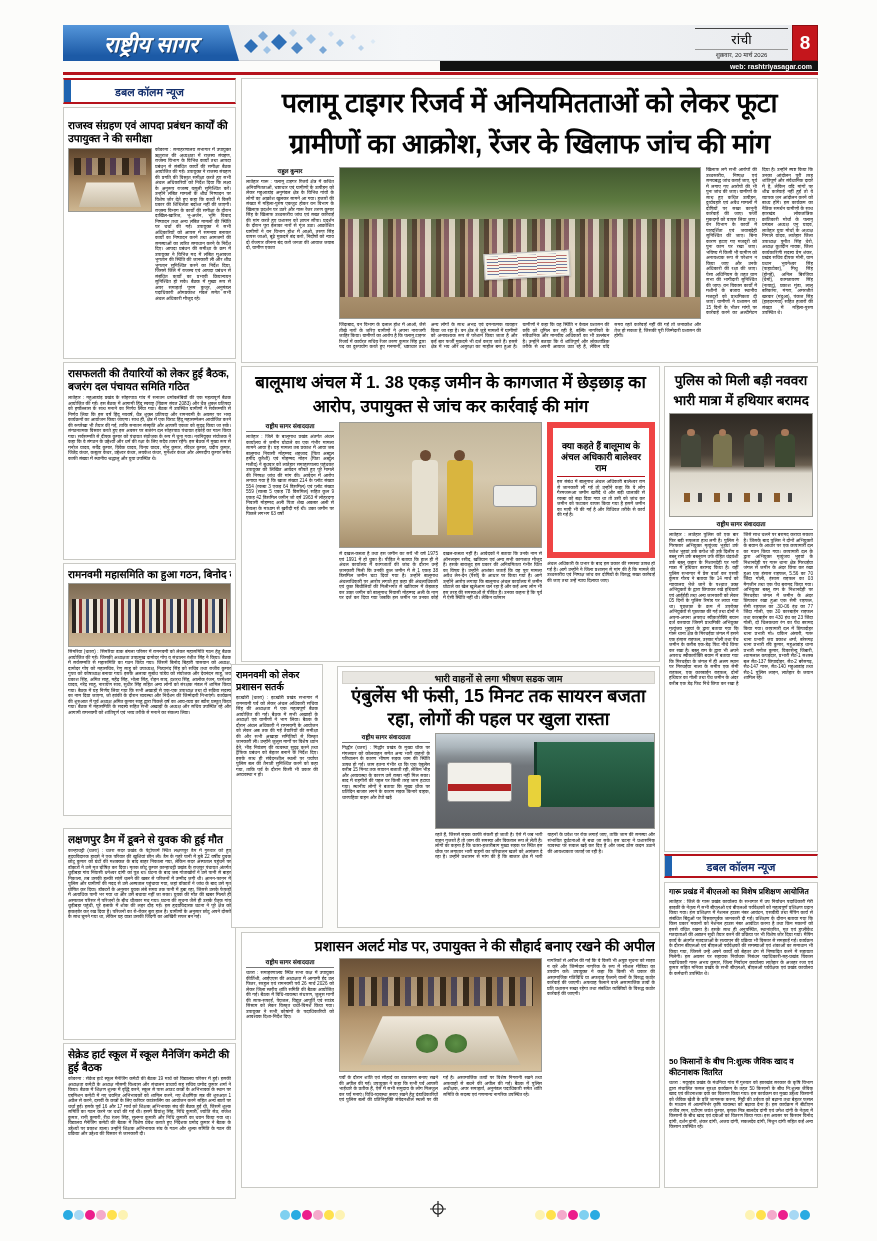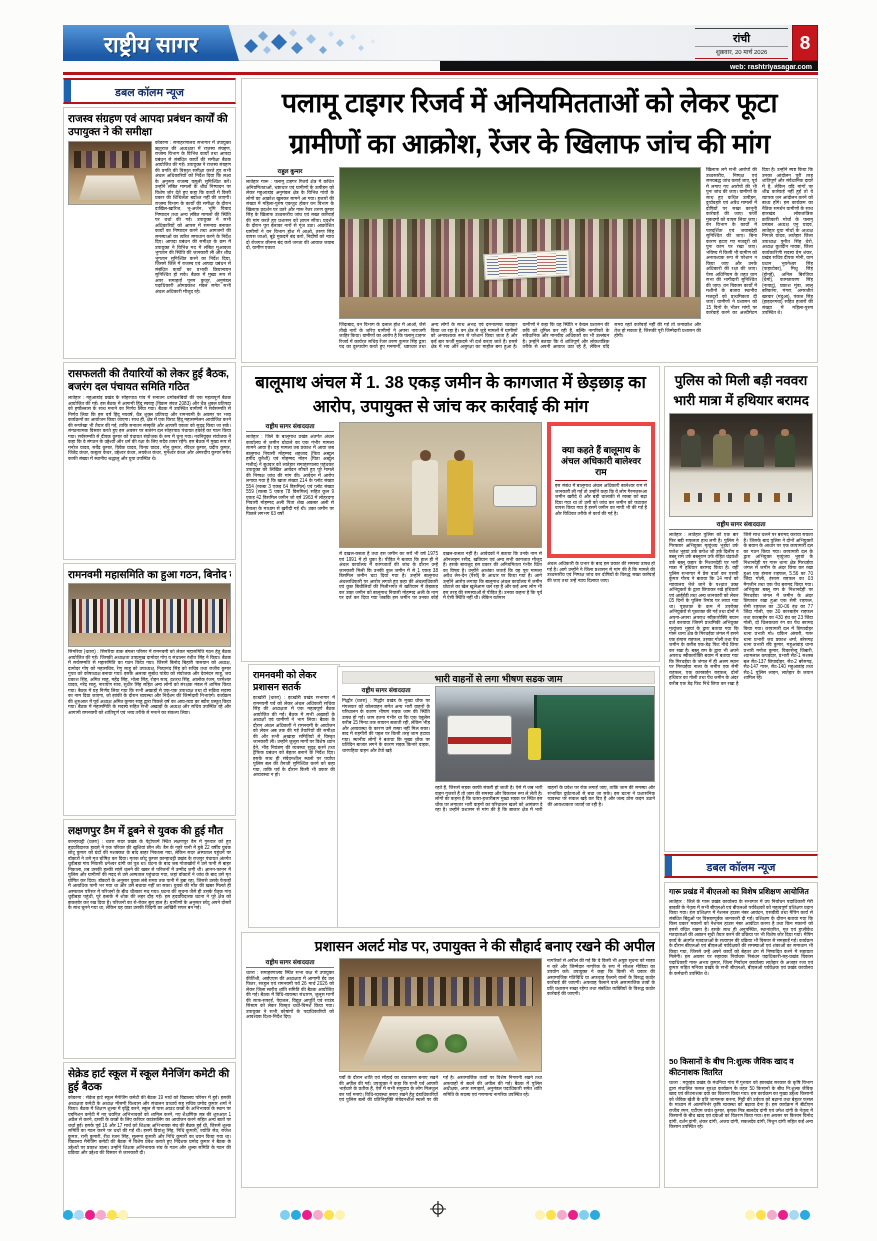--- a/index.html
+++ b/index.html
@@ -18,30 +18,30 @@
   .headline-md{font-size:18px;line-height:23px;font-weight:800;color:#050505;text-align:center;height:46px;overflow:hidden;}
   .headline-police{font-size:13.5px;line-height:20px;font-weight:800;color:#050505;text-align:center;height:40px;overflow:hidden;}
   .headline-peace{font-size:14px;line-height:17px;font-weight:800;color:#050505;text-align:right;height:17px;overflow:hidden;white-space:nowrap;}
   .kicker{font-size:9.5px;font-weight:bold;color:#111;text-align:center;height:13px;overflow:hidden;}
   .kicker-bar{background:#e8e6e1;border:1px solid #d2d0ca;}
   .section-box{position:relative;height:26px;border-top:2px solid #b5121b;border-bottom:2px solid #b5121b;border-left:1px solid #c9c9c4;border-right:1px solid #c9c9c4;background:#fff;display:flex;align-items:center;justify-content:center;}
   .section-box::before{content:"";position:absolute;left:0;top:0;bottom:0;width:7px;background:#1e63b0;}
   .section-title{font-size:11px;font-weight:bold;color:#15306d;}
   
   .header-band{position:absolute;left:0;top:0;width:755px;height:36px;background:linear-gradient(90deg,#dfe3e8 0%,#f4f6f8 45%,#e9ebee 100%);border-bottom:1px solid #cfd2d6;}
-  .masthead{position:absolute;left:0;top:0;width:176px;height:36px;background:linear-gradient(180deg,#5596da 0%,#1c5aa6 85%);clip-path:polygon(0 0,94% 0,100% 100%,0 100%);color:#fff;font-weight:800;font-size:22px;display:flex;align-items:center;justify-content:center;text-shadow:1px 1px 1px rgba(0,0,0,.45);}
+  .masthead{position:absolute;left:0;top:0;width:176px;height:36px;background:linear-gradient(180deg,#5596da 0%,#1c5aa6 85%);clip-path:polygon(0 0,94% 0,100% 100%,0 100%);color:#fff;font-weight:800;font-size:22px;display:flex;align-items:center;justify-content:center;text-shadow:1px 1px 1px rgba(0,0,0,.45);font-style:italic;}
   .edition{position:absolute;left:320px;top:5px;width:310px;text-align:center;font-size:21px;font-weight:800;color:#0a0a0a;}
   .cityblock{position:absolute;left:632px;top:3px;width:93px;border-top:1px solid #444;border-bottom:1px solid #b5121b;text-align:center;padding:1px 0 2px;}
-  .city{font-size:11px;font-weight:bold;color:#000;}
+  .city{font-size:13px;font-weight:normal;color:#000;}
   .hdate{font-size:6px;color:#222;border-top:1px solid #999;margin-top:1px;padding-top:1px;}
   .pagenum{position:absolute;left:729px;top:0;width:26px;height:36px;background:#c4161c;color:#fff;font-size:19px;font-weight:800;display:flex;align-items:center;justify-content:center;border:1px solid #8e0e12;}
   .webstrip{background:#111;color:#fff;font-size:7px;font-weight:bold;display:flex;align-items:center;justify-content:flex-end;padding-right:6px;}
   .redrule{background:#b5121b;}
   
-  .quote-box{border:4px solid #ef4444;padding:19px 4px;overflow:hidden;background:#fff;}
+  .quote-box{border:6px solid #ef4444;padding:13px 4px;overflow:hidden;background:#fff;}
   .quote-title{font-size:9px;line-height:11px;font-weight:800;color:#000;text-align:center;border-bottom:1.5px solid #b5121b;padding-bottom:2px;margin-bottom:2px;}
   
   .ph{position:relative;overflow:hidden;border:1px solid #9a9a94;}
   .ph-protest{background:linear-gradient(180deg,#42582f 0%,#5d7a40 22%,#7a8c5b 32%,#a89a78 42%,#bfa988 55%,#b29a76 75%,#9c8260 100%);}
   .ph-protest .crowd{position:absolute;left:0;right:0;top:34%;height:52%;background:repeating-linear-gradient(90deg,rgba(60,40,30,.75) 0 5px,rgba(190,160,130,.7) 5px 8px,rgba(120,70,90,.7) 8px 13px,rgba(235,228,214,.75) 13px 19px,rgba(80,90,60,.7) 19px 24px);filter:blur(.7px);}
   .ph-protest .banner{position:absolute;left:40%;top:56%;width:24%;height:17%;background:#f6f3e8;border:1px solid #bbb;transform:rotate(-3deg);box-shadow:0 1px 2px rgba(0,0,0,.3);}
   .ph-protest .banner::after{content:"";position:absolute;inset:2px;background:repeating-linear-gradient(180deg,transparent 0 2px,#a23333 2px 3px,transparent 3px 5px,#334a86 5px 6px);opacity:.7;}
   .ph-meeting{background:linear-gradient(180deg,#5d452e 0%,#7d5f40 25%,#a98a64 55%,#cdb691 100%);}
   .ph-meeting::before{content:"";position:absolute;left:6%;top:14%;width:88%;height:28%;background:repeating-linear-gradient(90deg,rgba(40,30,20,.85) 0 7px,rgba(150,120,90,.5) 7px 12px,rgba(70,50,80,.8) 12px 18px,rgba(200,180,150,.5) 18px 24px);filter:blur(.6px);}
   .ph-meeting::after{content:"";position:absolute;left:12%;right:12%;bottom:6%;height:40%;background:linear-gradient(180deg,#efe8db,#c9bda6);clip-path:polygon(12% 0,88% 0,100% 100%,0 100%);}
@@ -103,39 +103,39 @@
   <div class="abs webstrip" style="left:440px;top:61px;width:378px;height:10px;">web: rashtriyasagar.com</div>
   <div class="abs redrule" style="left:63px;top:72px;width:755px;height:3px;"></div>
 
   <div class="abs" style="left:63px;top:78px;width:173px;height:1112px;">
 
     <div class="section-box">
       <span class="section-title">डबल कॉलम न्यूज</span>
     </div>
 
     <div class="art-box" style="height:252px;margin-top:3px;">
-      <div class="title-sm" style="height:26px;">राजस्व संग्रहण एवं आपदा प्रबंधन कार्यों की उपायुक्त ने की समीक्षा</div>
+      <div class="title-sm" style="height:26px;margin-top:7px;">राजस्व संग्रहण एवं आपदा प्रबंधन कार्यों की उपायुक्त ने की समीक्षा</div>
       <div style="height:214px;overflow:hidden;margin-top:2px;">
         <div class="ph ph-meeting float-photo"></div>
         <div class="body-text" style="height:214px;">कोडरमा : समाहरणालय सभागार में उपायुक्त ऋतुराज की अध्यक्षता में राजस्व संग्रहण, राजस्व विभाग के विभिन्न कार्यों तथा आपदा प्रबंधन से संबंधित कार्यों की समीक्षा बैठक आयोजित की गई। उपायुक्त ने राजस्व संग्रहण की प्रगति की विस्तृत समीक्षा करते हुए सभी अंचल अधिकारियों को निर्देश दिया कि लक्ष्य के अनुरूप राजस्व वसूली सुनिश्चित करें। उन्होंने लंबित मामलों के शीघ्र निष्पादन पर विशेष जोर देते हुए कहा कि कार्यों में किसी प्रकार की शिथिलता बर्दाश्त नहीं की जाएगी। राजस्व विभाग के कार्यों की समीक्षा के दौरान दाखिल-खारिज, भू-अर्जन, भूमि विवाद निष्पादन तथा अन्य लंबित मामलों की स्थिति पर चर्चा की गई। उपायुक्त ने सभी अधिकारियों को आपस में समन्वय बनाकर कार्यों का निष्पादन करने तथा आमजनों की समस्याओं का त्वरित समाधान करने के निर्देश दिए। आपदा प्रबंधन की समीक्षा के क्रम में उपायुक्त ने विभिन्न मद में लंबित मुआवजा भुगतान की स्थिति की जानकारी ली और शीघ्र भुगतान सुनिश्चित करने का निर्देश दिया, जिससे जिले में राजस्व एवं आपदा प्रबंधन से संबंधित कार्यों का प्रभावी क्रियान्वयन सुनिश्चित हो सके। बैठक में मुख्य रूप से अपर समाहर्ता पूनम कुजूर, अनुमंडल पदाधिकारी ओमप्रकाश मंडल समेत सभी अंचल अधिकारी मौजूद रहे।</div>
       </div>
     </div>
 
     <div class="art-box" style="height:198px;margin-top:3px;">
       <div class="title-sm" style="height:26px;">रासफलती की तैयारियों को लेकर हुई बैठक, बजरंग दल पंचायत समिति गठित</div>
       <div class="body-text" style="height:160px;margin-top:2px;">लातेहार : महुआडांड़ प्रखंड के सोहरपाठ गांव में सनातन धर्मावलंबियों की एक महत्वपूर्ण बैठक आयोजित की गई। इस बैठक में आगामी हिंदू स्वराष्ट्र (विक्रम संवत 2083) और चैत्र शुक्ल प्रतिपदा को हर्षोल्लास के साथ मनाने का निर्णय लिया गया। बैठक में उपस्थित ग्रामीणों ने सर्वसम्मति से निर्णय लिया कि इस वर्ष हिंदू नववर्ष, चैत्र शुक्ल प्रतिपदा और रामनवमी के अवसर पर भव्य कार्यक्रमों का आयोजन किया जाएगा। साथ ही, क्षेत्र में एक विराट हिंदू महासम्मेलन आयोजित करने की रूपरेखा भी तैयार की गई, ताकि सनातन संस्कृति और आपसी एकता को सुदृढ़ किया जा सके। संगठनात्मक विस्तार करते हुए इस अवसर पर बजरंग दल सोहरपाठ पंचायत इकाई का गठन किया गया। सर्वसम्मति से दीपक कुमार को पंचायत संयोजक के रूप में चुना गया। नवनियुक्त संयोजक ने कहा कि वे संगठन के उद्देश्यों और धर्म की रक्षा के लिए सदैव तत्पर रहेंगे। इस बैठक में मुख्य रूप से मनोज यादव, सर्वेंद्र कुमार, विवेक यादव, विनय यादव, मोनू कुमार, रविचर कुमार, प्रदीप कुमार, जितेंद्र कंचर, कबूतर कंचर, उद्देश्वर कंचर, लवकेश कंचर, मुनेश्वर कंचर और अमरदीप कुमार समेत काफी संख्या में स्थानीय श्रद्धालु और युवा उपस्थित थे।</div>
     </div>
 
     <div class="art-box" style="height:253px;margin-top:3px;">
       <div class="title-sm" style="height:13px;white-space:nowrap;">रामनवमी महासमिति का हुआ गठन, बिनोद बने अध्यक्ष</div>
       <div class="ph ph-group" style="height:64px;margin:2px 0;"></div>
       <div class="body-text" style="height:162px;">सिमरिया (चतरा) : सिमरिया डाक बंगला परिसर में रामनवमी को लेकर महासमिति गठन हेतु बैठक आयोजित की गई। जिसकी अध्यक्षता उपप्रमुख दामोदर गोप व संचालन रंजीत सिंह ने किया। बैठक में सर्वसम्मति से महासमिति का गठन किया गया। जिसमें बिनोद बिहारी पासवान को अध्यक्ष, दामोदर गोप को महासचिव, रेणु साहू को उपाध्यक्ष, नित्यानंद सिंह को सचिव तथा राजीव कुमार गुप्ता को कोषाध्यक्ष बनाया गया। इसके अलावा सुबोध पांडेय को संयोजक और देवनंदन साहू, जय प्रकाश सिंह, अमित साहू, महेंद्र सिंह, भोला सिंह, रोहन साव, दशरथ सिंह, आलोक रंजन, परमेश्वर यादव, नरेंद्र साहू, नारायण साव, सुधीर सिंह सहित अन्य लोगों को संरक्षक मंडल में शामिल किया गया। बैठक में यह निर्णय लिया गया कि सभी अखाड़ों से एक-एक उपाध्यक्ष तथा दो सक्रिय सदस्य का नाम दिया जाएगा, जो झांकी के दौरान व्यवस्था और निर्देशन की जिम्मेदारी निभाएंगे। कार्यक्रम की शुरुआत में पूर्व अध्यक्ष अमित कुमार साहू द्वारा पिछले वर्ष का आय-व्यय का ब्यौरा प्रस्तुत किया गया। बैठक में महासमिति के सदस्य सहित सभी अखाड़ों के अध्यक्ष और सचिव उपस्थित रहे और आगामी रामनवमी को शांतिपूर्ण एवं भव्य तरीके से मनाने का संकल्प लिया।</div>
     </div>
 
-    <div class="art-box" style="height:240px;margin-top:3px;">
+    <div class="art-box" style="height:212px;margin-top:12px;">
       <div class="title-sm" style="height:13px;white-space:nowrap;">लक्षणपुर डैम में डूबने से युवक की हुई मौत</div>
       <div class="body-text" style="height:188px;margin-top:2px;">कान्हाचट्टी (चतरा) : चतरा सदर प्रखंड के पेट्रोफार्म स्थित लक्षणपुर डैम में गुरुवार को हुए हृदयविदारक हादसे ने एक परिवार की खुशियां छीन ली। डैम के गहरे पानी में डूबे 22 वर्षीय युवक छोटू कुमार को घंटों की मशक्कत के बाद बाहर निकाला गया, लेकिन सदर अस्पताल पहुंचने पर डॉक्टरों ने उसे मृत घोषित कर दिया। मृतक छोटू कुमार कान्हाचट्टी प्रखंड के राजपुर पंचायत अंतर्गत चुड़ीबड़ा गांव निवासी धनेश्वर दांगी का पुत्र था। घटना के बाद जब गोताखोरों ने उसे पानी से बाहर निकाला, तब उसकी हल्की सांसें चलने की खबर से परिजनों में उम्मीद जगी थी। आनन-फानन में पुलिस और ग्रामीणों की मदद से उसे अस्पताल पहुंचाया गया, जहां डॉक्टरों ने जांच के बाद उसे मृत घोषित कर दिया। डॉक्टरों के अनुसार युवक लंबे समय तक पानी में डूबा रहा, जिससे उसके फेफड़ों में अत्यधिक पानी भर गया था और उसे बचाया नहीं जा सका। युवक की मौत की खबर मिलते ही अस्पताल परिसर में परिजनों के बीच चीत्कार मच गया। घटना की सूचना जैसे ही उसके पैतृक गांव चुड़ीबड़ा पहुंची, पूरे इलाके में शोक की लहर दौड़ गई। इस हृदयविदारक घटना ने पूरे क्षेत्र को झकझोर कर रख दिया है। परिजनों का रो-रोकर बुरा हाल है। ग्रामीणों के अनुसार छोटू अपने दोस्तों के साथ घूमने गया था, लेकिन यह यात्रा उसकी जिंदगी का आखिरी सफर बन गई।</div>
     </div>
 
     <div class="art-box" style="height:156px;margin-top:3px;">
       <div class="title-sm" style="height:26px;">सेक्रेड हार्ट स्कूल में स्कूल मैनेजिंग कमेटी की हुई बैठक</div>
       <div class="body-text" style="height:118px;margin-top:2px;">कोडरमा : सेक्रेड हार्ट स्कूल मैनेजिंग कमेटी की बैठक 19 मार्च को विद्यालय परिसर में हुई। इसकी अध्यक्षता कमेटी के अध्यक्ष मौसमी विश्वास और संचालन प्राचार्य सह सचिव प्रमोद कुमार शर्मा ने किया। बैठक में शिक्षण शुल्क में वृद्धि करने, स्कूल से पास आउट छात्रों के अभिभावक के स्थान पर एडमिशन कमेटी में नए चयनित अभिभावकों को शामिल करने, नए शैक्षणिक सत्र की शुरुआत 1 अप्रैल से करने, दसवीं के छात्रों के लिए करियर काउंसलिंग का आयोजन करने सहित अन्य बातों पर चर्चा हुई। इसके पूर्व 16 और 17 मार्च को शिक्षक अभिभावक संघ की बैठक हुई थी, जिसमें शुल्क समिति का गठन करने पर चर्चा की गई थी। इसमें प्रियांशु सिंह, निधि कुमारी, ज्योति सेठ, राजेश कुमार, रानी कुमारी, रीच रंजन सिंह, सुलग्ना कुमारी और निधि कुमारी का चयन किया गया था। विद्यालय मैनेजिंग कमेटी की बैठक में विशेष प्रवेश कराते हुए निदेशक प्रमोद कुमार ने बैठक के उद्देश्यों पर प्रकाश डाला। उन्होंने शिक्षक अभिभावक संघ के गठन और शुल्क समिति के गठन की प्रक्रिया और उद्देश्य की विस्तार से जानकारी दी।</div>
     </div>
   </div>
 
@@ -188,27 +188,28 @@
       <div class="cop" style="left:8%;"></div>
       <div class="cop khaki" style="left:30%;"></div>
       <div class="cop" style="left:52%;"></div>
       <div class="cop camo" style="left:74%;"></div>
       <div class="items"></div>
     </div>
     <div class="byline" style="margin-top:3px;">राष्ट्रीय सागर संवाददाता</div>
     <div class="body-text cols-2" style="height:312px;">लातेहार : लातेहार पुलिस को एक बार फिर बड़ी सफलता हाथ लगी है। पुलिस ने गिरफ्तार अभियुक्त मृत्युंजय भुइयां उर्फ फतेश भुइयां उर्फ कपेश जी उर्फ दिलीप व बब्लू राम उर्फ बब्लूराम उर्फ रोहित चंद्रवंशी उर्फ बब्लू कहार के निशानदेही पर भारी मात्रा में हथियार बरामद किया है। वहीं पुलिस सभागार में प्रेस वार्ता कर एसपी कुमार गौरव ने बताया कि 14 मार्च को न्यायालय भेजे जाने के पश्चात उक्त अभियुक्तों के द्वारा छिपाकर रखे हथियारों एवं आईईडी तथा अन्य जानकारी को लेकर 05 दिनों के पुलिस रिमांड पर लाया गया था। पूछताछ के क्रम में उपरोक्त अभियुक्तों से पूछताछ की गई तथा दोनों ने अपना-अपना अपराध स्वीकारोक्ति बयान दर्ज करवाया जिसमें प्राथमिकी अभियुक्त मृत्युंजय भुइयां के द्वारा बताया गया कि गारू थाना क्षेत्र के मिरचईया जंगल में इसने एक इंसास राइफल, उसका गोली तथा पेंच जमीन के करीब एक-डेढ़ फिट नीचे छिपा कर रखा है। बब्लू राम के द्वारा भी अपने अपराध स्वीकारोक्ति बयान में बताया गया कि मिरचईया के जंगल में ही अलग स्थान पर मिरचईया नाला के समीप एक सेमी राइफल, एक कारबाईन राइफल, दोनों हथियार का गोली तथा पेंच जमीन के अंदर करीब एक डेढ़ फिट निचे छिपा कर रखा है जिसे साथ चलने पर बरामद कराया सकता है। जिसके बाद पुलिस ने दोनों अभियुक्तों के बयान के आधार पर एक छापामारी दल का गठन किया गया। छापामारी दल के द्वारा अभियुक्त मृत्युंजय भुइयां के निशानदेही पर गारू थाना क्षेत्र मिरचईया जंगल से जमीन के अंदर छिपा कर रखा हुआ एक इंसास राइफल, 5.56 का 70 जिंदा गोली, इंसास राइफल का 03 मैगजीन तथा एक पेंच बरामद किया गया। अभियुक्त बब्लू राम के निशानदेही पर मिरचईया जंगल में जमीन के अंदर छिपाकर रखा हुआ एक सेमी राइफल, सेमी राइफल का .30-06 इंच का 77 जिंदा गोली, एक 30 कारबाईन राइफल तथा कारबाईन का 430 इंच का 23 जिंदा गोली, दो चिलकचरा रंग का पेंच बरामद किया गया। छापामारी दल में छिपादोहर थाना प्रभारी मो० यकिन अंसारी, गारू थाना प्रभारी जय प्रकाश शर्मा, बरेसगढ़ थाना प्रभारी रवि कुमार, महुआडांड़ थाना प्रभारी मनोज कुमार, विकासेन्दु जिबारी, श्यामलाल कपड़दार, प्रभारी सैट-1 सशस्त्र बल सैट-137 छिपादोहर, सैट-2 बरेसगढ़, सैट-147 गारू, सैट-140 महुआडांड़ तथा सैट-1 पुलिस लाइन, लातेहार के जवान शामिल रहे।</div>
   </div>
 
-  <div class="abs art-box" style="left:248px;top:664px;width:92px;height:264px;">
+  <div class="abs art-box" style="left:231px;top:664px;width:92px;height:264px;">
     <div class="title-sm" style="font-size:9.5px;line-height:12px;height:24px;">रामनवमी को लेकर प्रशासन सतर्क</div>
     <div class="body-text" style="height:226px;margin-top:2px;">इटखोरी (चतरा) : इटखोरी प्रखंड सभागार में रामनवमी पर्व को लेकर अंचल अधिकारी सचिवा सिंह की अध्यक्षता में एक महत्वपूर्ण बैठक आयोजित की गई। बैठक में सभी अखाड़ों के अध्यक्षों एवं ग्रामीणों ने भाग लिया। बैठक के दौरान अंचल अधिकारी ने रामनवमी के आयोजन को लेकर अब तक की गई तैयारियों की समीक्षा की और सभी अखाड़ा समितियों से विस्तृत जानकारी ली। उन्होंने जुलूस मार्गों पर विशेष ध्यान देने, भीड़ नियंत्रण की व्यवस्था सुदृढ़ करने तथा ट्रैफिक प्रबंधन को बेहतर बनाने के निर्देश दिए। इसके साथ ही संवेदनशील स्थलों पर पर्याप्त पुलिस बल की तैनाती सुनिश्चित करने को कहा गया, ताकि पर्व के दौरान किसी भी प्रकार की अव्यवस्था न हो।</div>
   </div>
 
   <div class="abs art-box" style="left:337px;top:666px;width:323px;height:262px;">
     <div class="kicker kicker-bar">भारी वाहनों से लगा भीषण सड़क जाम</div>
+    <div class="headline-md" style="margin-top:1px;">एंबुलेंस भी फंसी, 15 मिनट तक सायरन बजता रहा, लोगों की पहल पर खुला रास्ता</div>
     <div style="display:flex;gap:5px;height:187px;margin-top:2px;">
       <div style="width:88px;flex:none;">
         <div class="byline">राष्ट्रीय सागर संवाददाता</div>
         <div class="body-text" style="height:175px;">गिद्धौर (चतरा) : गिद्धौर प्रखंड के मुख्य चौक पर मंगलवार को कोलवाहन समेत अन्य भारी वाहनों के परिचालन के कारण भीषण सड़क जाम की स्थिति उत्पन्न हो गई। जाम इतना गंभीर था कि एक एंबुलेंस करीब 15 मिनट तक सायरन बजाती रही, लेकिन भीड़ और अव्यवस्था के कारण उसे रास्ता नहीं मिल सका। बाद में राहगीरों की पहल पर किसी तरह जाम हटाया गया। स्थानीय लोगों ने बताया कि मुख्य चौक पर प्रतिदिन बाजार लगने के कारण सड़क किनारे वाहक, चारपहिया वाहन और टेंपो खड़े</div>
       </div>
       <div style="flex:1;">
         <div class="ph ph-traffic" style="height:96px;">
           <div class="truck"></div>
           <div class="ambulance"></div>
           <div class="person"></div>

